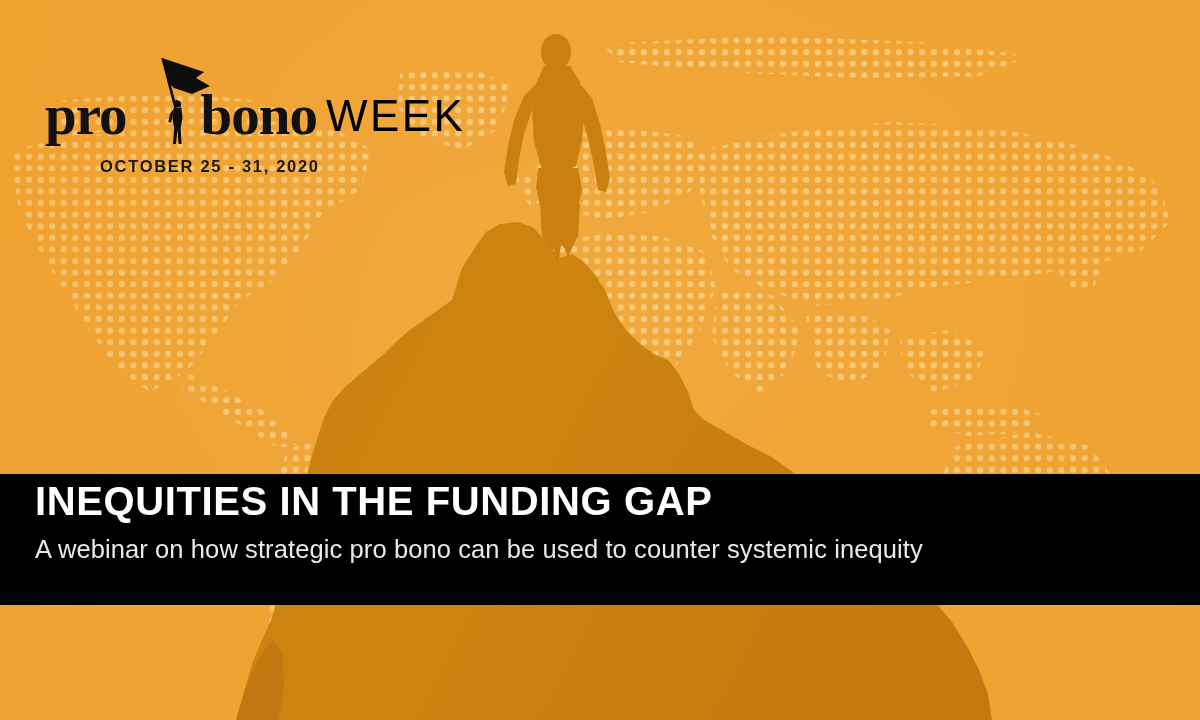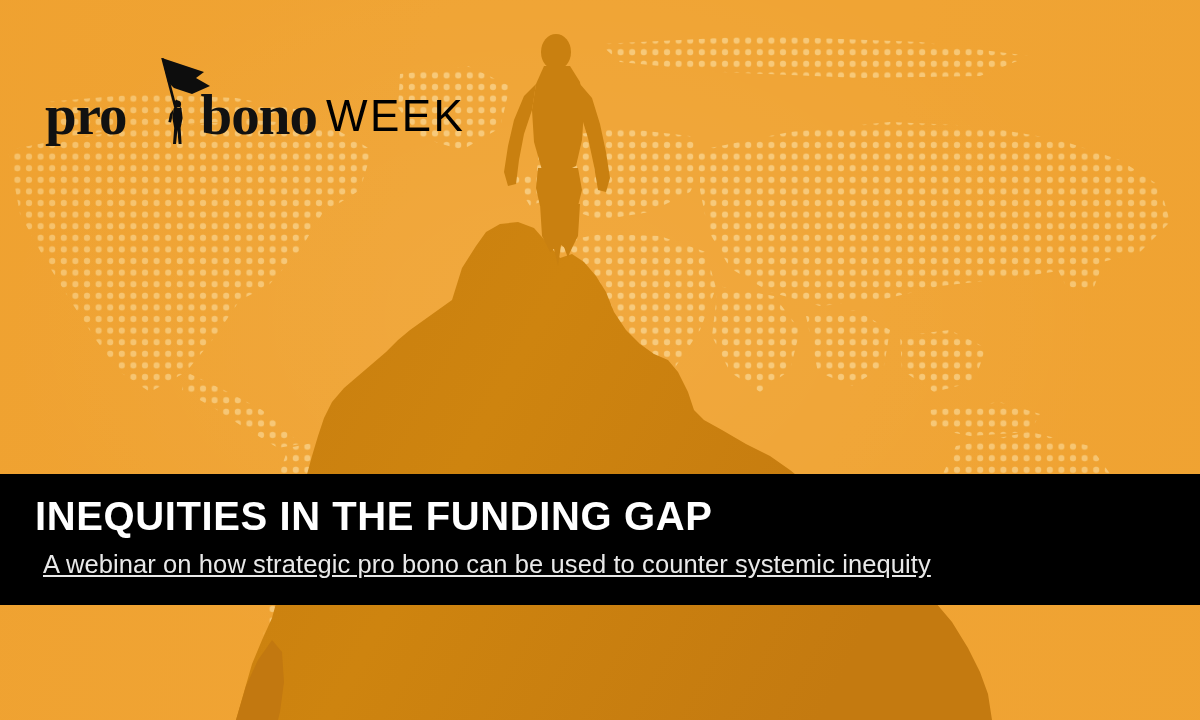--- a/index.html
+++ b/index.html
@@ -73,42 +73,41 @@
     letter-spacing:1.7px;
     color:#1a1a1a;
     white-space:nowrap;
   }
 
   
   .banner{
     position:absolute;left:0;top:474px;width:1200px;height:131px;
     background:#000;
     box-sizing:border-box;
-    padding:22px 0 0 35px;
+    padding:7px 0 0 35px;
   }
   .banner-title{
     font-family:"Liberation Sans", sans-serif;
     font-weight:bold;
     font-size:40px;
     letter-spacing:0.6px;
     color:#ffffff;
     line-height:1;
     margin:0;
     white-space:nowrap;
   }
   .banner-sub{
     font-family:"Liberation Sans", sans-serif;
     font-weight:300;
     font-size:25.5px;
     color:#e9e9e9;
     line-height:1;
-    margin:16px 0 0 8px;
+    margin:16px 0 0 0;
     letter-spacing:0.1px;
     white-space:nowrap;
-    text-decoration:underline;
   }
 </style>
 </head>
 <body>
 
 <div class="poster">
 
   <div class="map-layer">
     <svg viewBox="0 0 1200 720" xmlns="http://www.w3.org/2000/svg" aria-hidden="true">
       <defs>
@@ -219,20 +218,21 @@
             <path d="M27.8 56 L35.4 56 L36.6 66 L34.6 76 L35.6 92 L32.6 92 L31.4 78 L30.0 92 L27.0 92 L28.2 76 L26.4 66 Z"></path>
             <path d="M27.6 57 L24.0 62 L22.4 70 L25.0 70.6 L26.6 63.5 Z"></path>
             <path d="M35.4 57 L31.0 53 L28.8 49 L30.8 47.6 L33.4 51.5 Z"></path>
           </g>
         </svg>
       </div>
       <div class="wordmark">
         <span class="w-pro">pro</span><span class="w-bono">bono</span><span class="w-week">WEEK</span>
       </div>
     </div>
+    <div class="logo-date">OCTOBER 25 - 31, 2020</div>
   </div>
 
   <div class="banner">
     <h1 class="banner-title">INEQUITIES IN THE FUNDING GAP</h1>
     <p class="banner-sub">A webinar on how strategic pro bono can be used to counter systemic inequity</p>
   </div>
 
 </div>
 
 </body></html>

